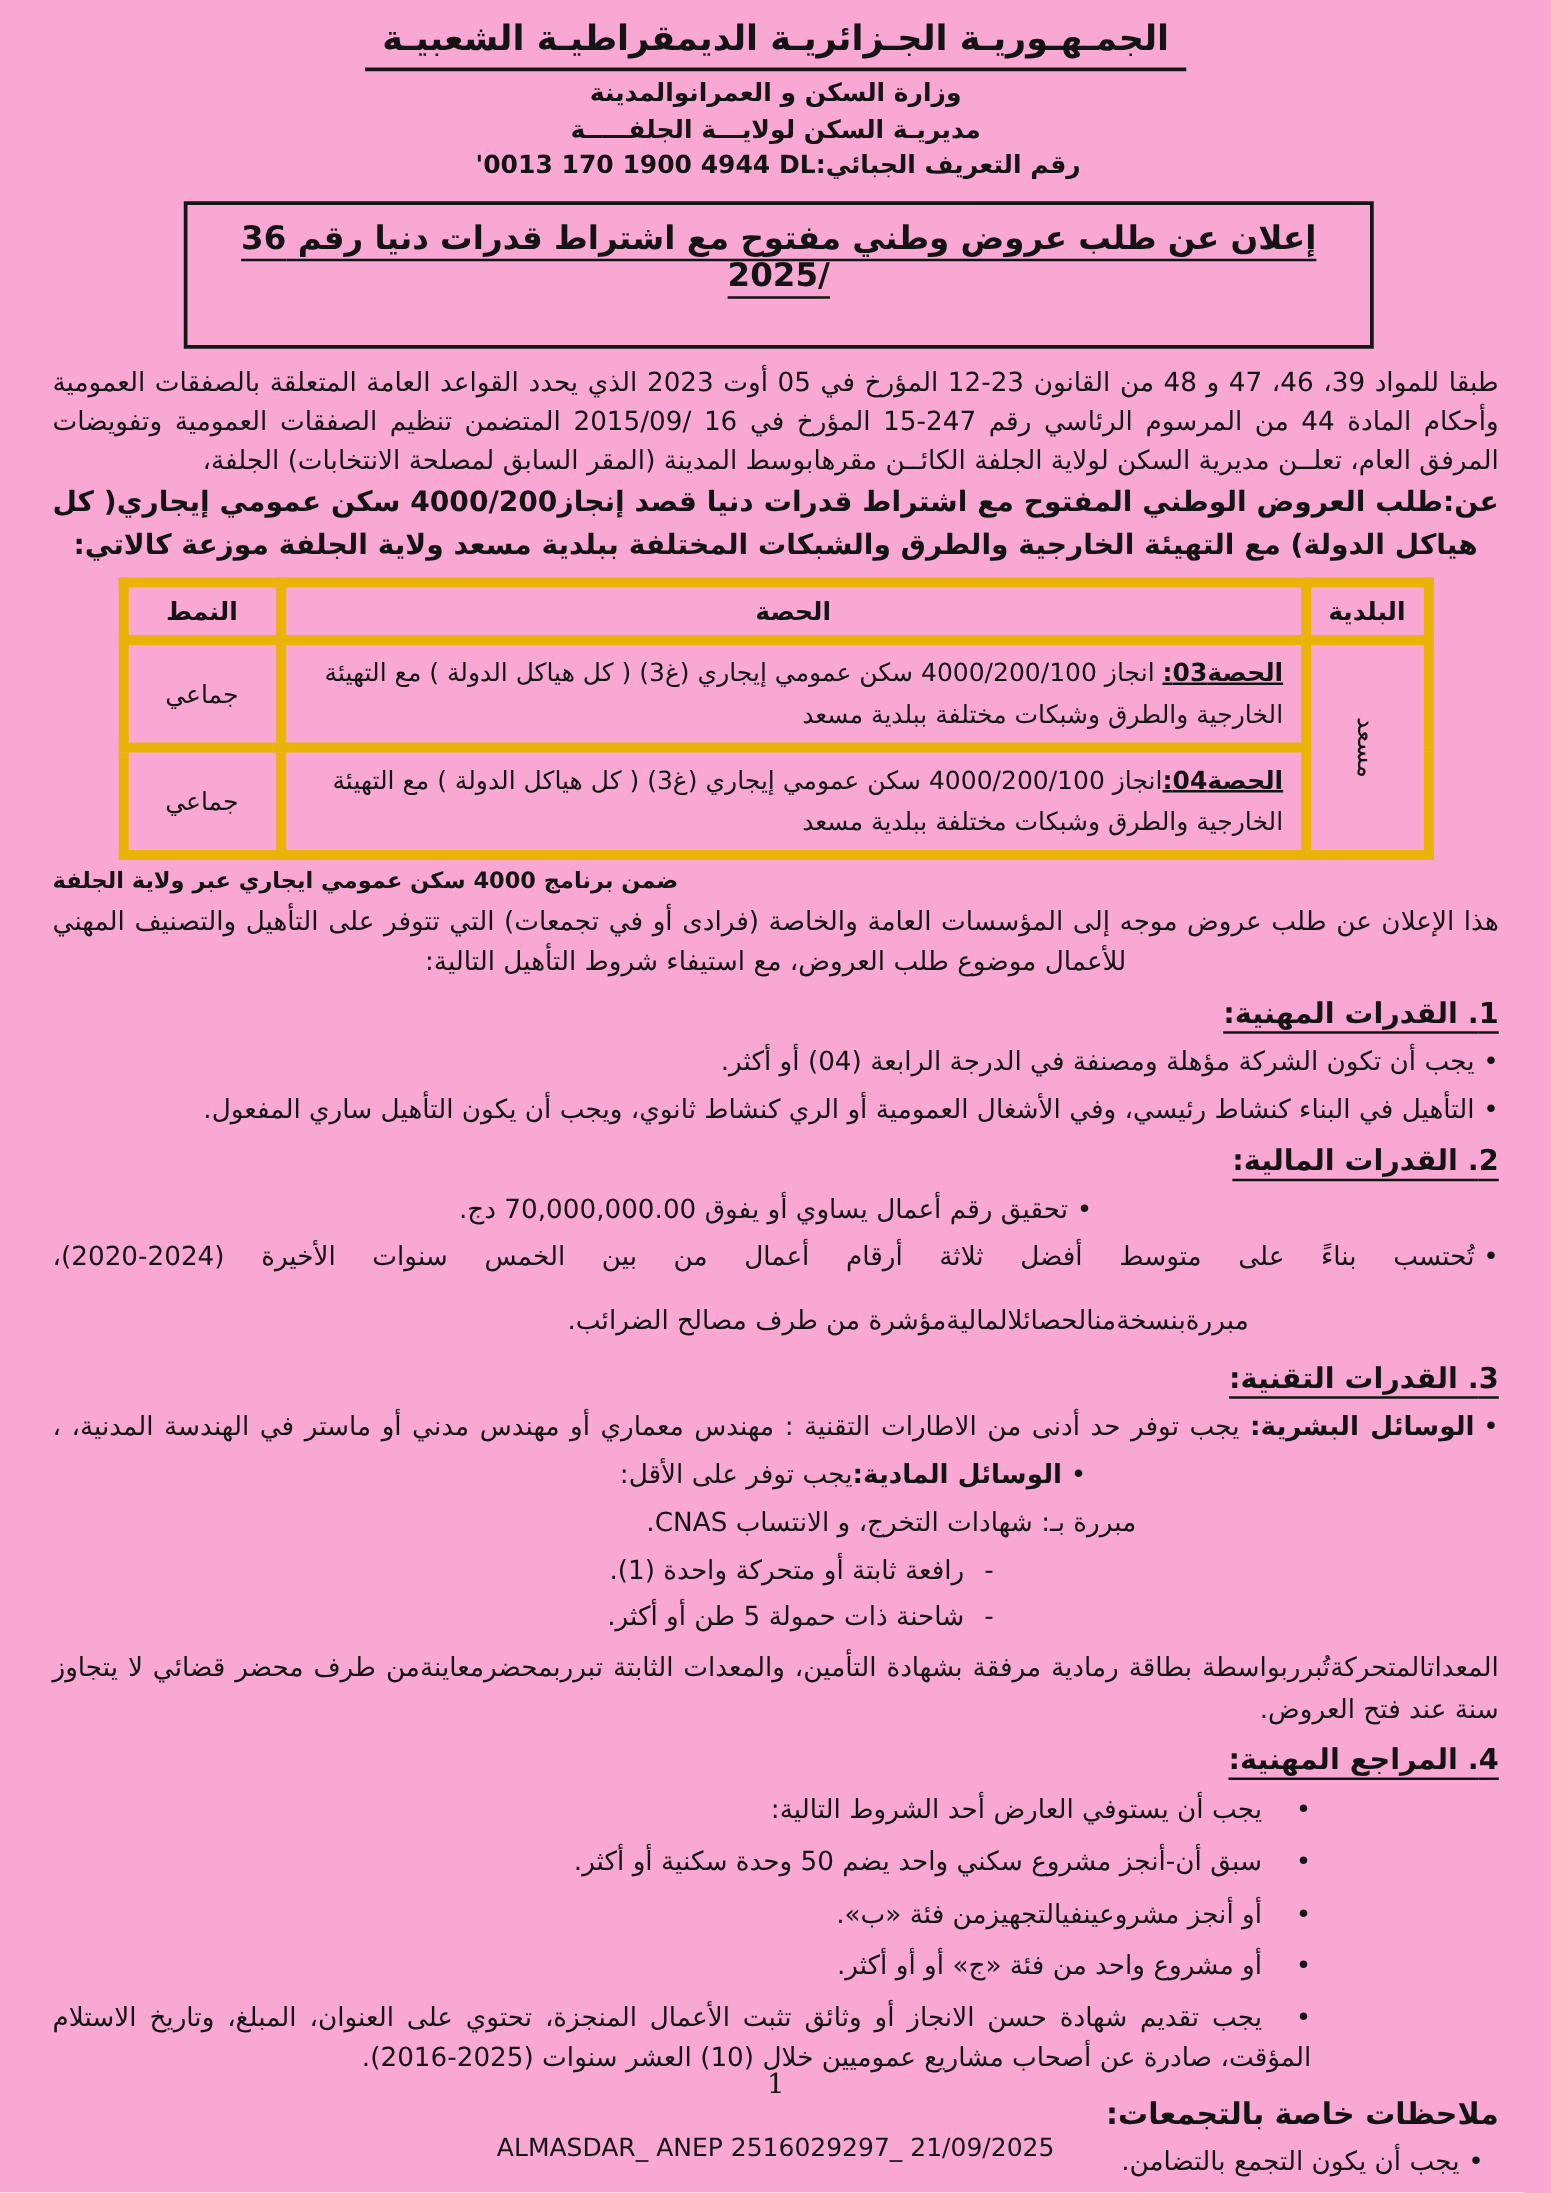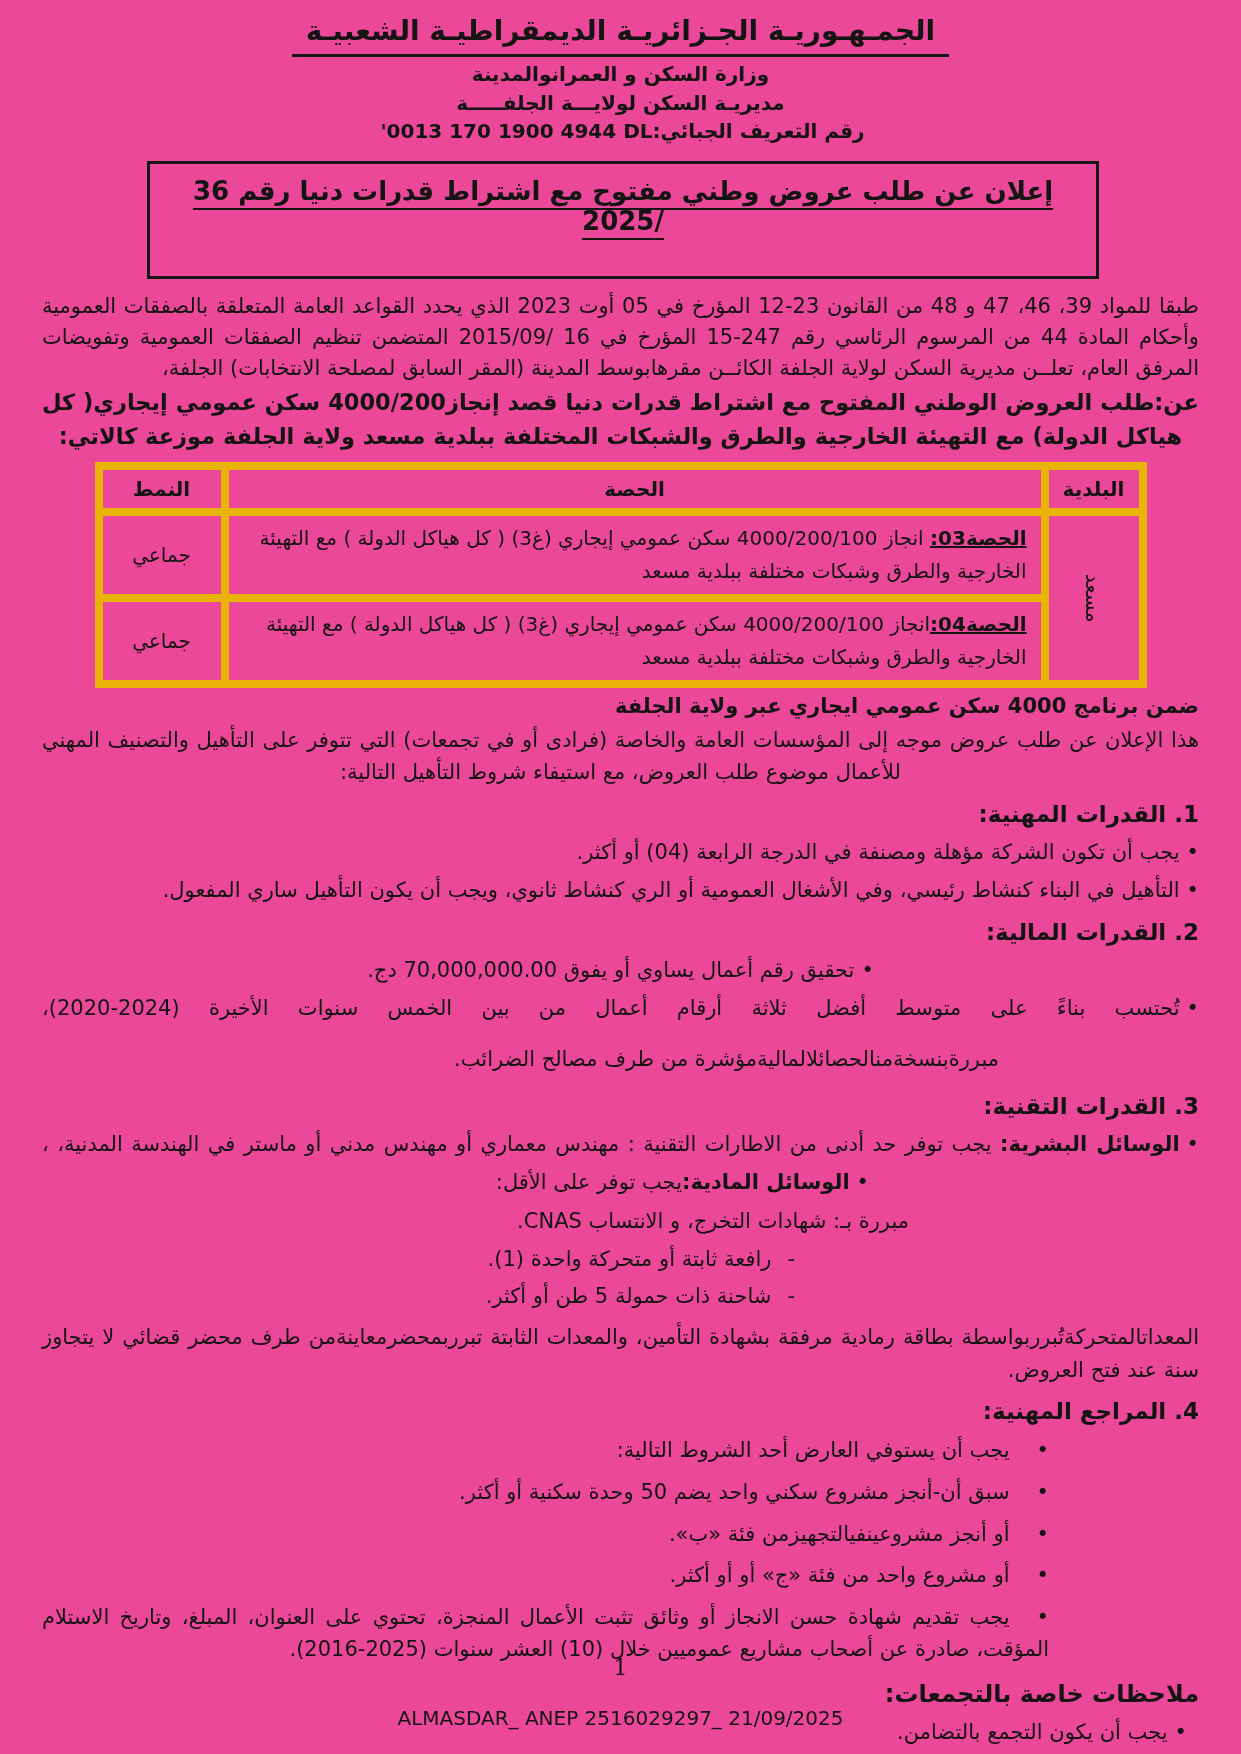--- a/index.html
+++ b/index.html
@@ -1,17 +1,17 @@
 <!DOCTYPE html>
 <html dir="rtl" lang="ar"><head>
 <meta charset="utf-8">
 <style>
   html,body{margin:0;padding:0;background:#ffffff;}
   .page{
-    width:1241px;height:1754px;background:#ec4899;position:relative;
+    width:1241px;height:1754px;background:#f9a8d4;position:relative;
     box-sizing:border-box;padding:14px 42px 0 42px;direction:rtl;
     font-family:"DejaVu Sans",sans-serif;color:#141414;font-size:21px;
   }
   
   .doc-header{text-align:center;font-weight:bold;}
   .h1-text{display:inline-block;font-size:28px;border-bottom:3px solid #161616;padding:0 14px 7px;}
   .hline{font-size:20px;margin-top:5px;}
   .taxline{font-size:20px;margin-top:4px;}
   .ltr{direction:ltr;unicode-bidi:isolate;display:inline-block;margin-left:4px;}
   
@@ -24,24 +24,24 @@
   
   table.lots{border-collapse:collapse;width:1052px;margin:8px auto 2px;font-size:20px;}
   .lots th,.lots td{border:8px solid #eab308;}
   .lots th{font-weight:bold;padding:7px 6px;font-size:20px;}
   .col-mode{width:106px;}
   .col-mun{width:78px;}
   .lot-cell{text-align:right;line-height:1.65;padding:6px 14px;}
   .lot-label{font-weight:bold;text-decoration:underline;}
   .mode-cell,.mun-cell{text-align:center;}
   .rot{display:inline-block;transform:rotate(90deg);white-space:nowrap;}
-  .program{text-align:right;font-weight:bold;font-size:21px;margin:6px 0 2px;}
+  .program{text-align:left;font-weight:bold;font-size:18px;margin:6px 0 2px;}
   .eligibility{text-align:justify;text-align-last:center;margin:6px 0 4px;line-height:1.55;}
   
-  .sec{font-size:23px;font-weight:bold;text-underline-offset:7px;margin:12px 0 10px;}
+  .sec{font-size:23px;font-weight:bold;text-decoration:underline;text-underline-offset:7px;margin:12px 0 10px;}
   .notes-heading{font-size:24px;font-weight:bold;margin:14px 0 8px;}
   
   .bl{line-height:1.5;margin:7px 0;}
   .blt{margin-left:7px;}
   .center-line{text-align:center;}
   .stretch{text-align:justify;text-align-last:justify;}
   .cont{text-indent:200px;margin:22px 0;}
   .cnas{text-align:right;padding-right:290px;margin:7px 0;}
   .material{padding-right:330px;}
   .mat-item{padding-right:404px;margin:5px 0;line-height:1.5;}

